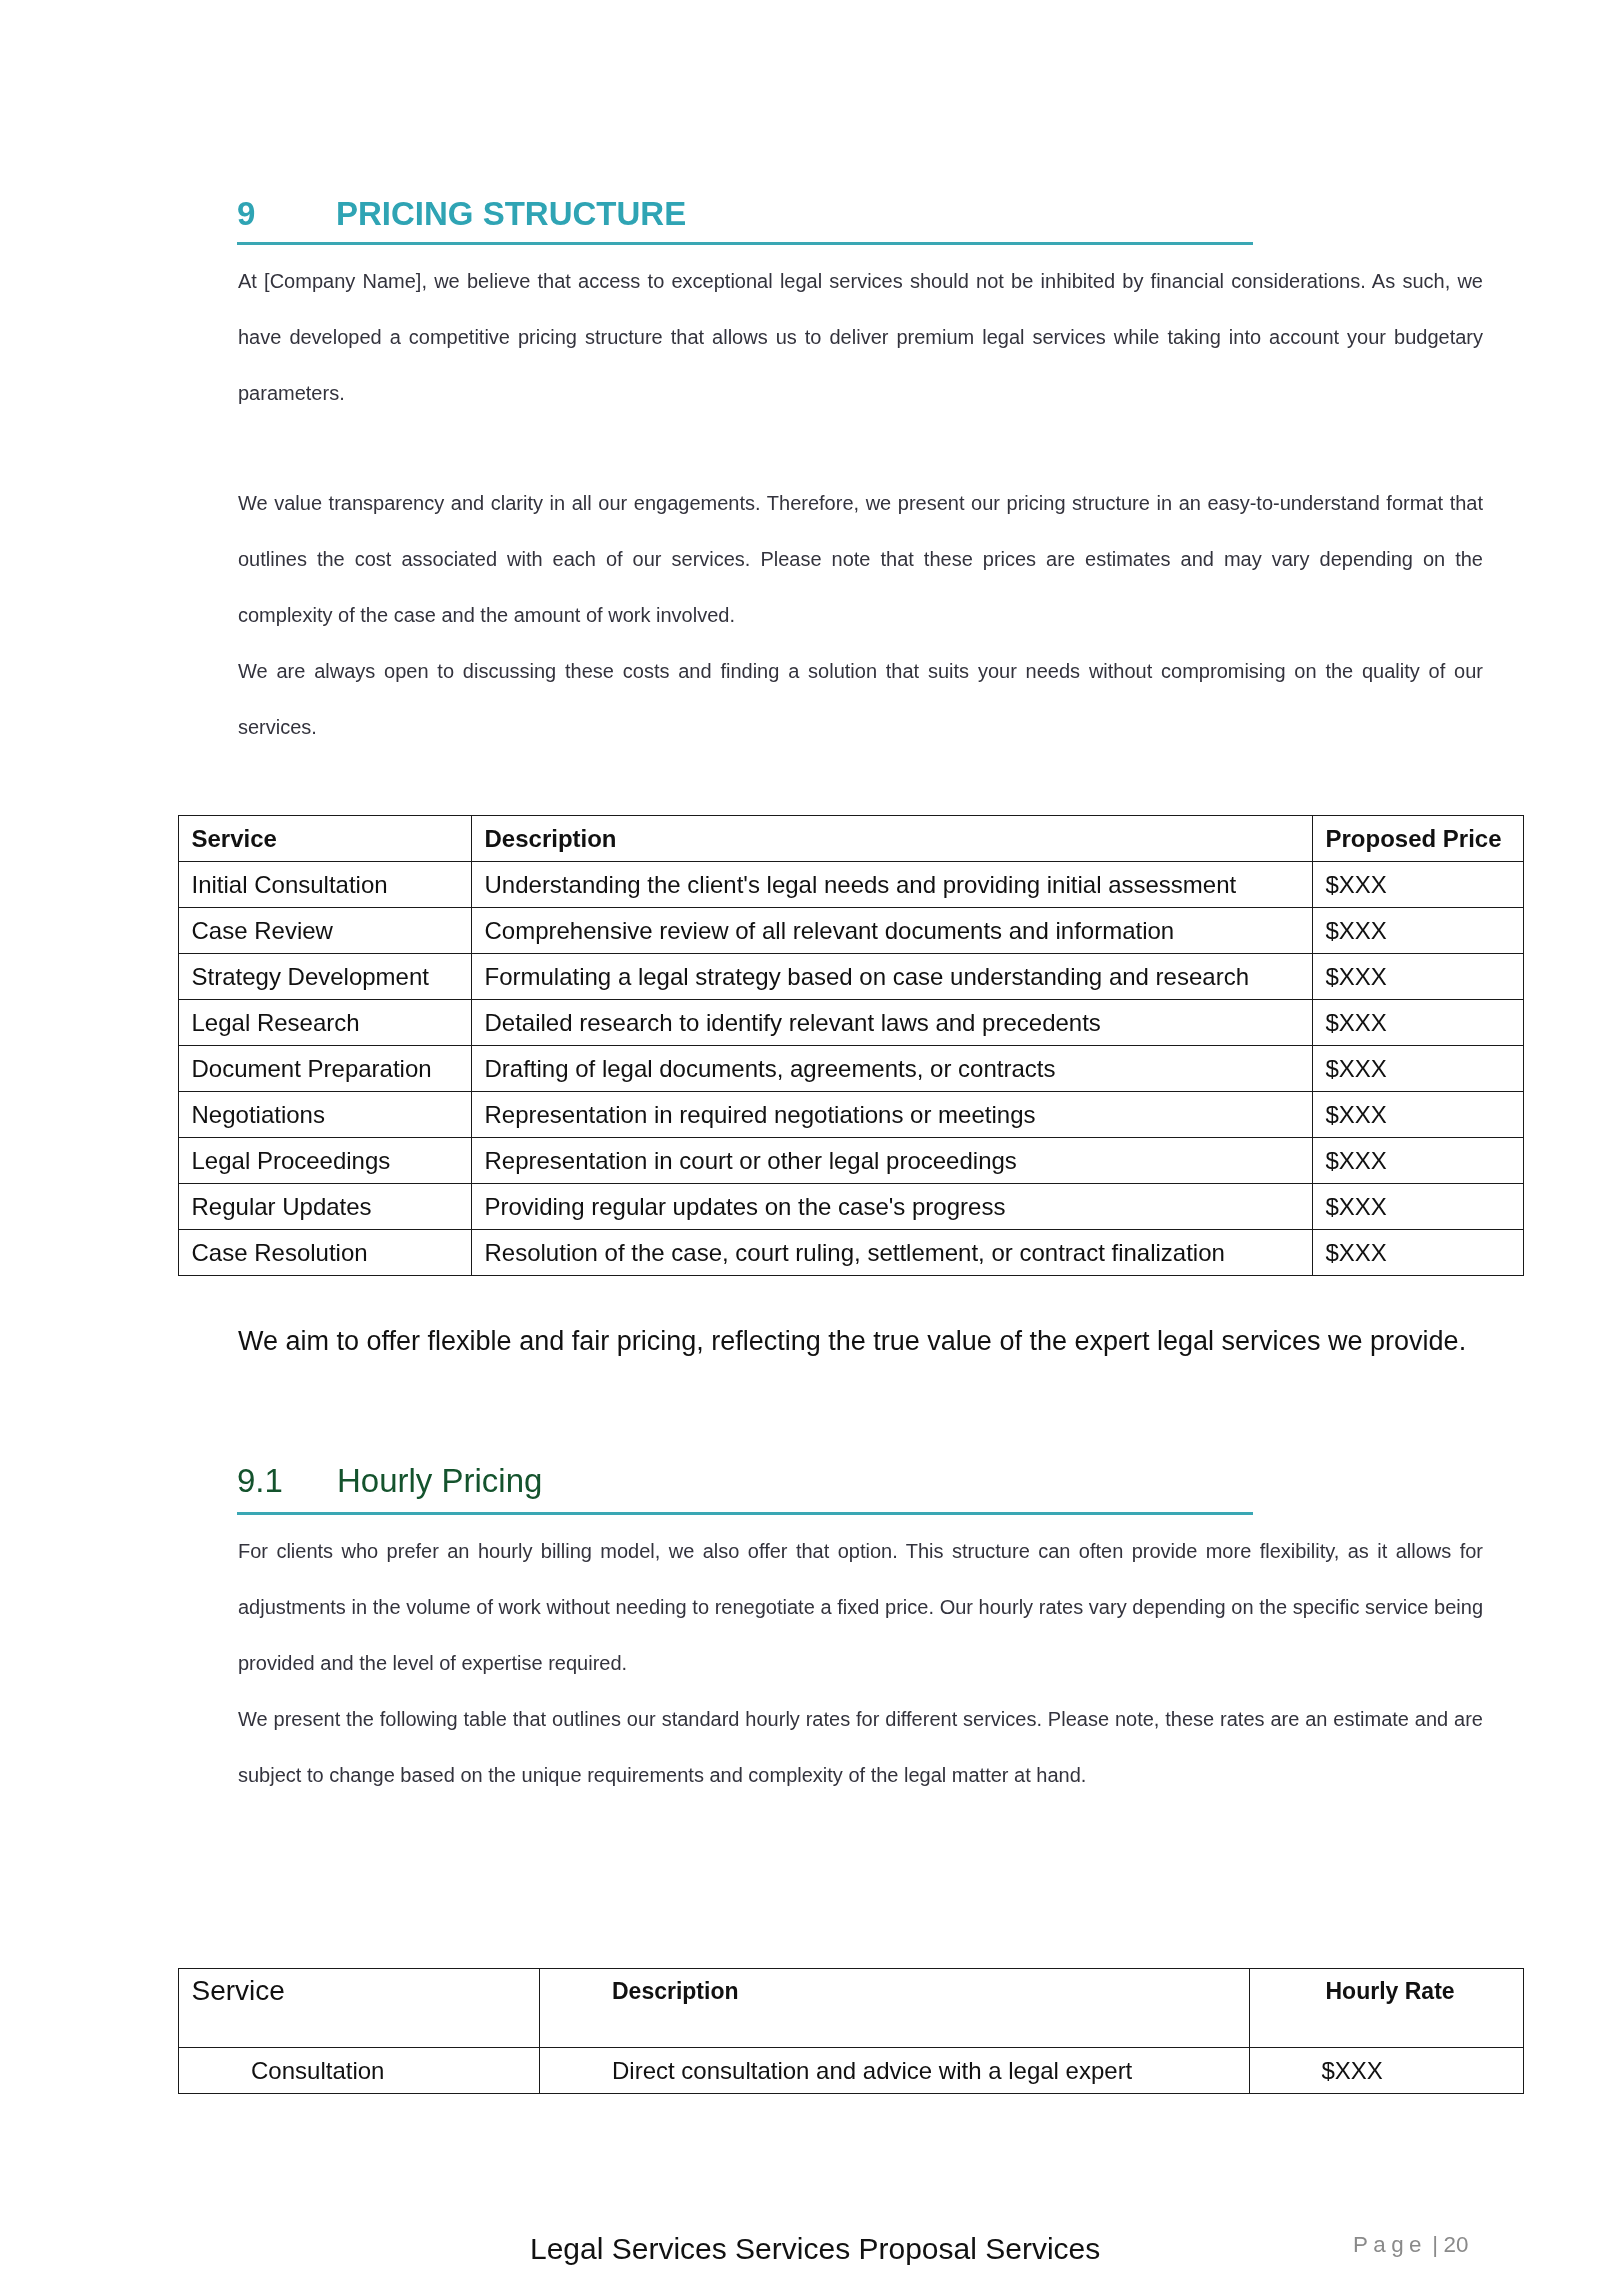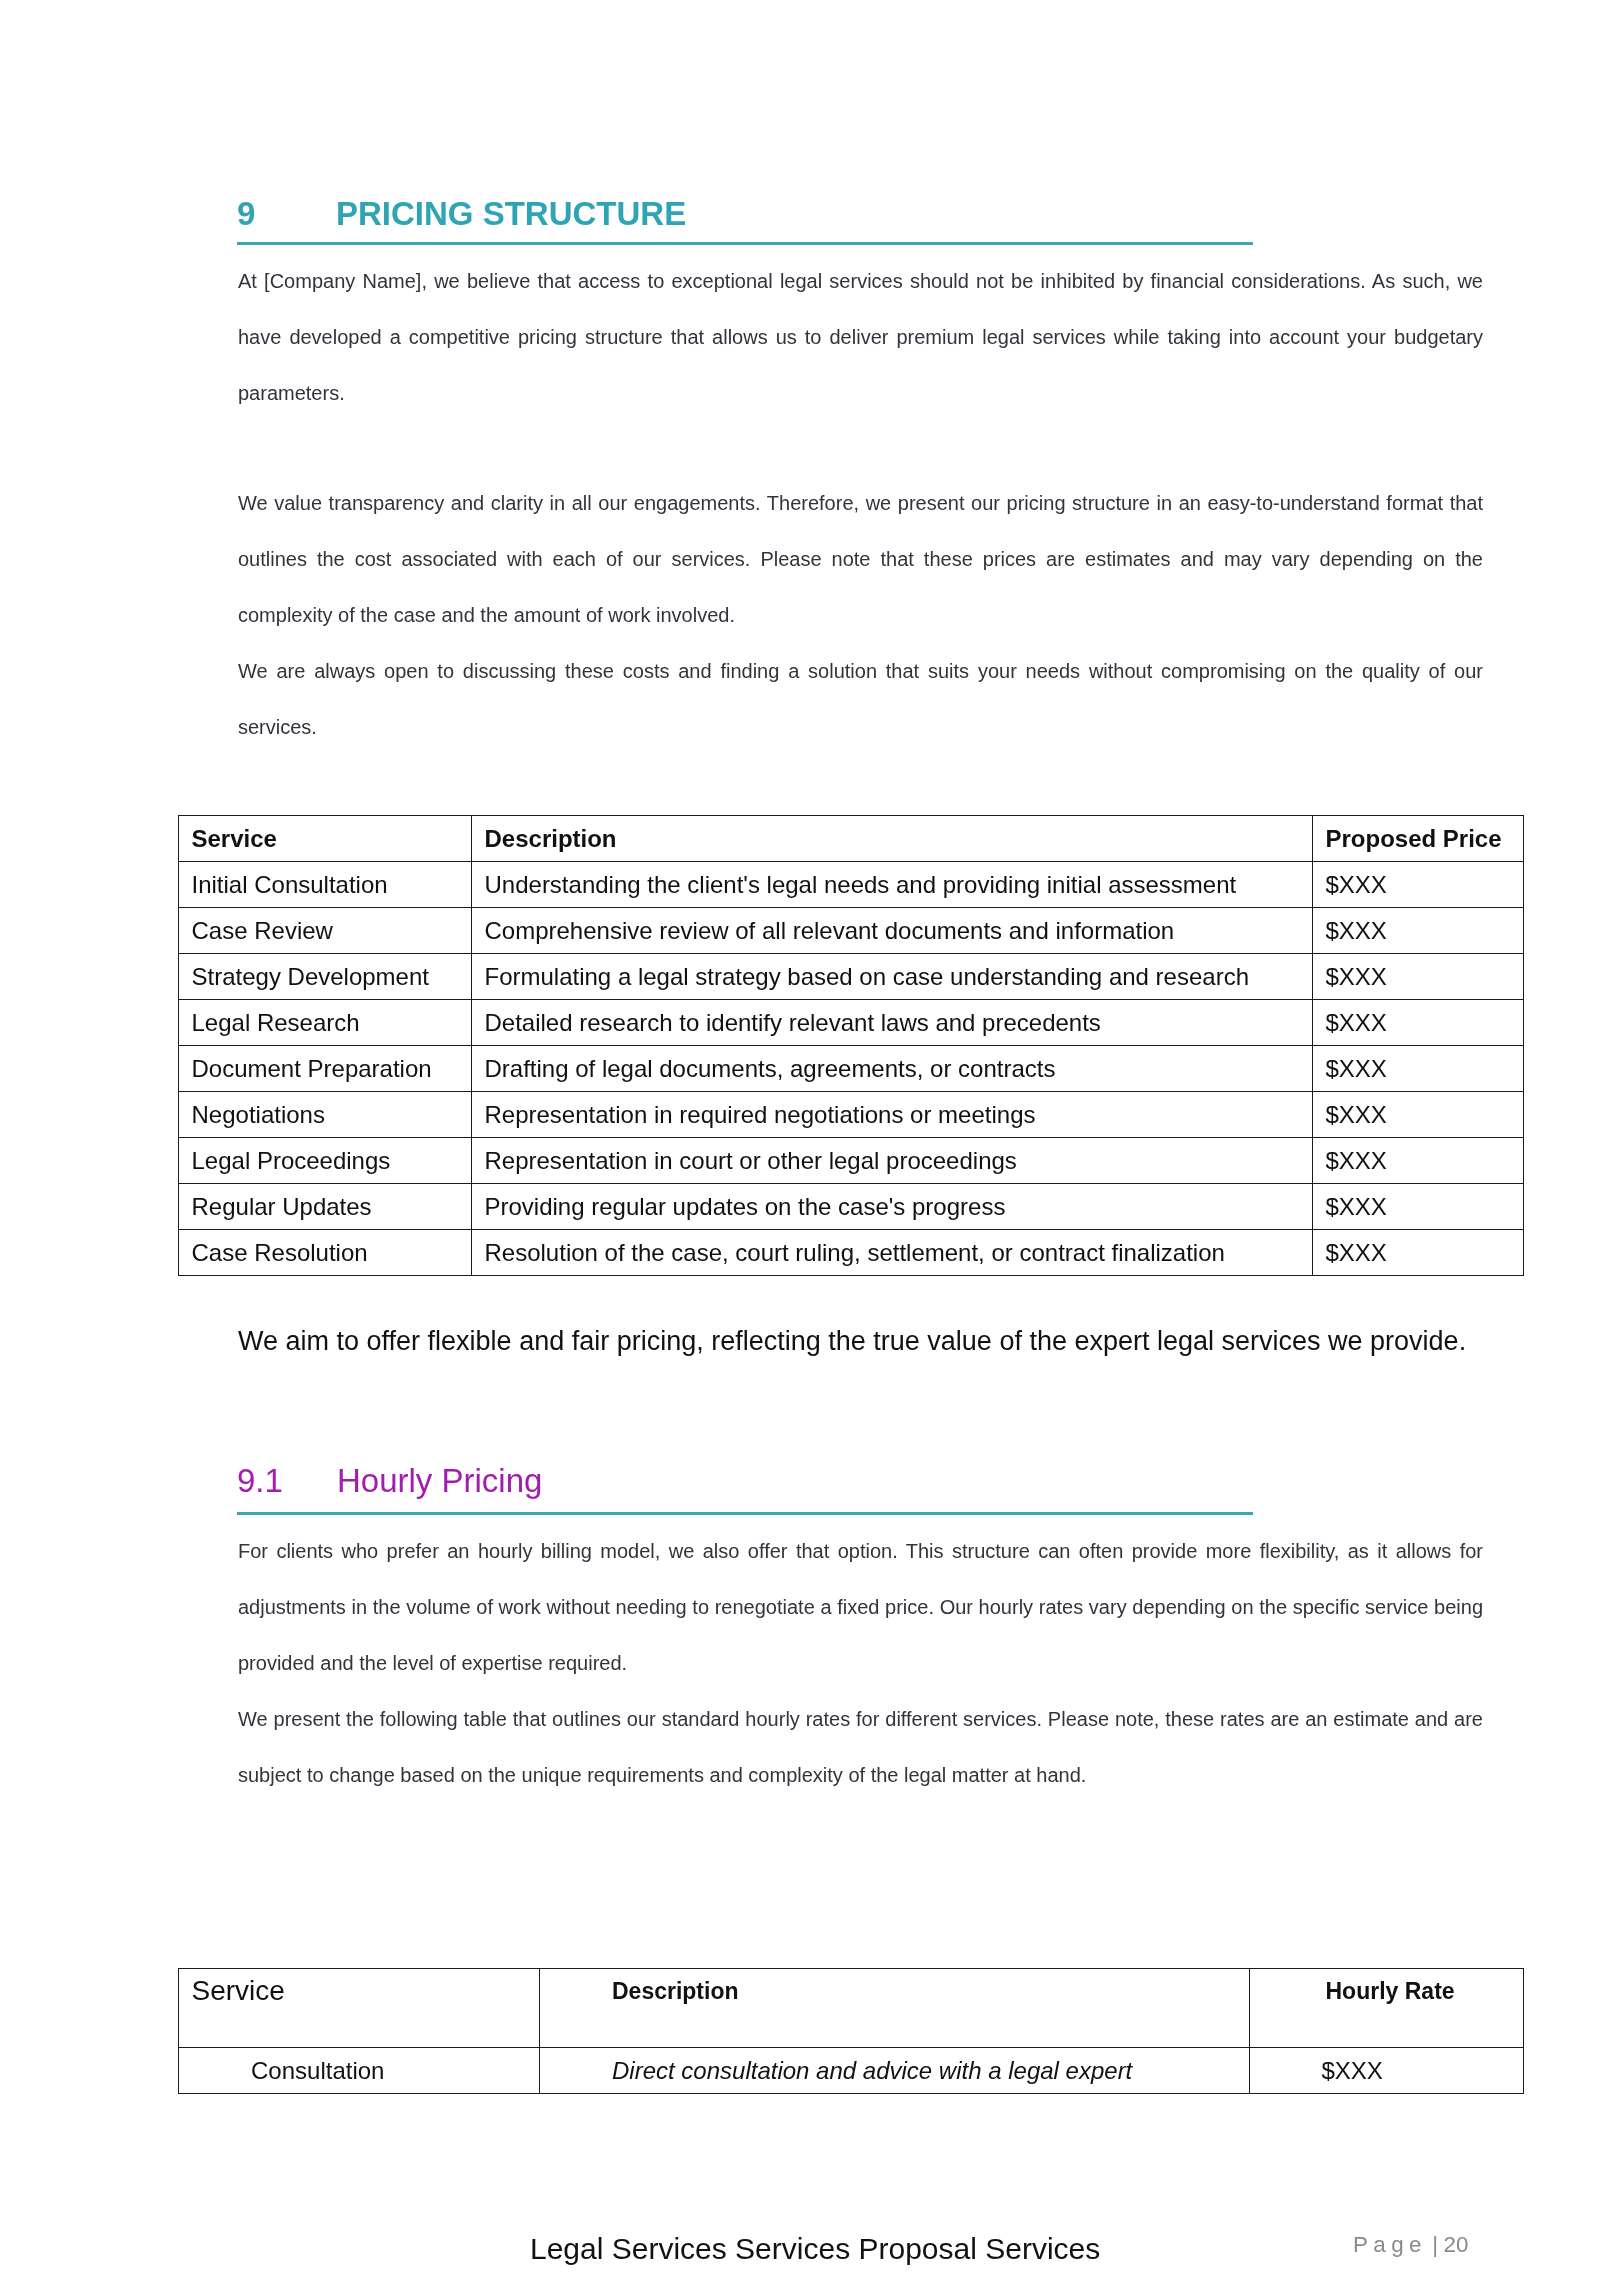--- a/index.html
+++ b/index.html
@@ -13,31 +13,31 @@
   .para p { margin: 0; }
   .para p.last { text-align-last: left; }
   table { border-collapse: collapse; position: absolute; font-size: 24px; color: #111; }
   td, th { border: 1.8px solid #1a1a1a; padding: 0 12.5px; text-align: left; vertical-align: middle; font-weight: normal; }
   th { font-weight: bold; }
   #t1 { left: 178px; top: 815px; width: 1346px; }
   #t1 tr { height: 46px; }
   #t1 td.c1, #t1 th.c1 { width: 267px; }
   #t1 td.c3, #t1 th.c3 { width: 185px; }
   .closing { left: 194px; top: 1322px; width: 1245px; font-size: 27px; line-height: 38px; color: #111; text-align: justify; text-align-last: left; }
-  .h2 { left: 193px; top: 1462px; font-size: 33px; color: #a21caf; white-space: nowrap; }
+  .h2 { left: 193px; top: 1462px; font-size: 33px; color: #14532d; white-space: nowrap; }
   .h2 .num { display: inline-block; width: 100px; }
   #t2 { left: 178px; top: 1968px; width: 1346px; }
   #t2 .hdr { height: 79px; }
   #t2 .row { height: 46px; }
   #t2 th { vertical-align: top; padding-top: 5.4px; font-size: 23px; line-height: 34px; }
   #t2 th.c1 { font-weight: normal; font-size: 28px; width: 335px; }
   #t2 th.c2 { padding-left: 72px; }
   #t2 th.c3 { width: 185px; padding-left: 76px; }
   #t2 td.c1 { padding-left: 72px; }
-  #t2 td.c2 { padding-left: 72px; font-style: italic; }
+  #t2 td.c2 { padding-left: 72px; }
   #t2 td.c3 { padding-left: 72px; }
   .footer-title { left: 486px; top: 2232px; font-size: 30px; color: #111; white-space: nowrap; }
   .footer-page { left: 1309px; top: 2232px; font-size: 22.4px; color: #8a8a8a; letter-spacing: 5.4px; white-space: nowrap; }
   .footer-page .sep { letter-spacing: 0; margin: 0 5.4px; }
   .footer-page .pn { letter-spacing: 0; }
 </style>
 </head>
 <body>
 
 <div class="abs h1">

